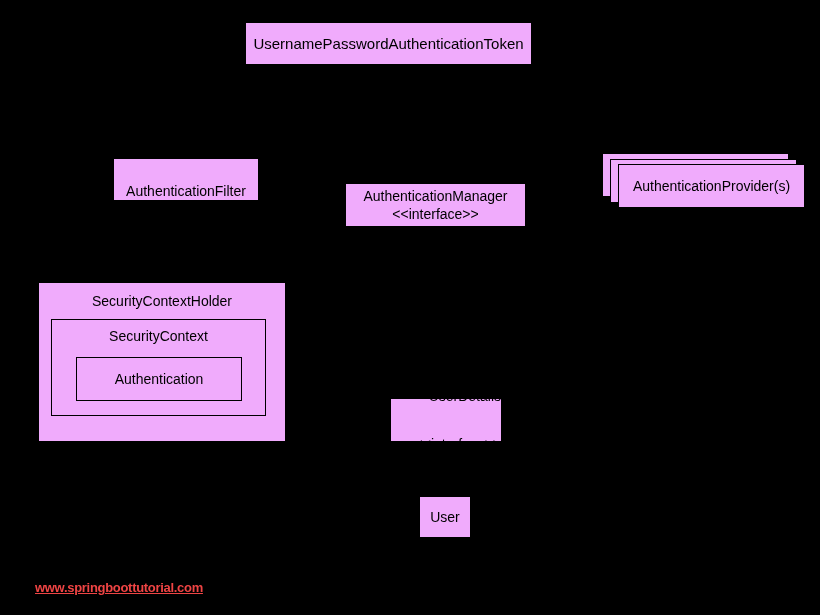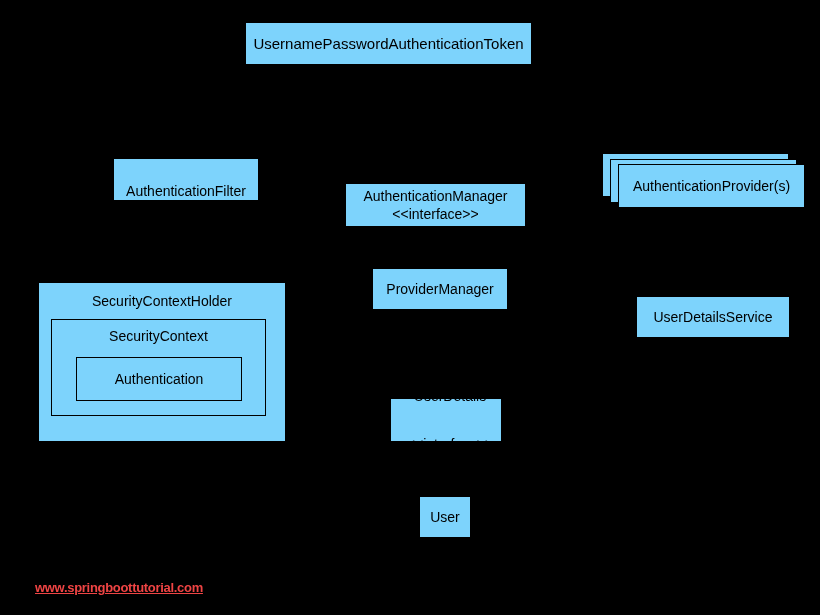--- a/index.html
+++ b/index.html
@@ -6,42 +6,42 @@
   .canvas {
     position: relative;
     width: 820px;
     height: 615px;
     background: #000000;
     font-family: "Liberation Sans", sans-serif;
     overflow: hidden;
   }
   .box {
     position: absolute;
-    background: #7dd3fc;
+    background: #f0abfc;
     border: 1px solid #000000;
     box-sizing: border-box;
     color: #000000;
     font-size: 14px;
     line-height: 1.3;
     display: flex;
     align-items: center;
     justify-content: center;
     text-align: center;
   }
   .box .label { display: block; }
   .multiline { flex-direction: column; }
   .title-size { font-size: 15px; }
   
   .group {
     display: block;
     text-align: center;
   }
   .group-title { margin-top: 9px; font-size: 14px; }
   .left-align {
-    align-items: center;
+    align-items: flex-end;
     text-align: left;
     padding-left: 8px;
     gap: 29px;
   }
   .footer-link {
     position: absolute;
     left: 35px;
     top: 580px;
     font-size: 13px;
     font-weight: bold;
@@ -70,27 +70,21 @@
   </div>
 
   <div>
     <div class="box" style="left:602px; top:153px; width:187px; height:44px;"></div>
     <div class="box" style="left:610px; top:159px; width:187px; height:44px;"></div>
     <div class="box" style="left:618px; top:164px; width:187px; height:44px;">
       <span class="label">AuthenticationProvider(s)</span>
     </div>
   </div>
 
-  <div class="box" style="left:372px; top:268px; width:136px; height:42px;">
-    <span class="label">ProviderManager</span>
-  </div>
 
-  <div class="box" style="left:636px; top:296px; width:154px; height:42px;">
-    <span class="label">UserDetailsService</span>
-  </div>
 
   <div class="box group" style="left:38px; top:282px; width:248px; height:160px;">
     <div class="group-title">SecurityContextHolder</div>
 
     <div class="box group" style="left:12px; top:36px; width:215px; height:97px;">
       <div class="group-title" style="margin-top:7px;">SecurityContext</div>
 
       <div class="box" style="left:24px; top:37px; width:166px; height:44px;">
         <span class="label">Authentication</span>
       </div>

